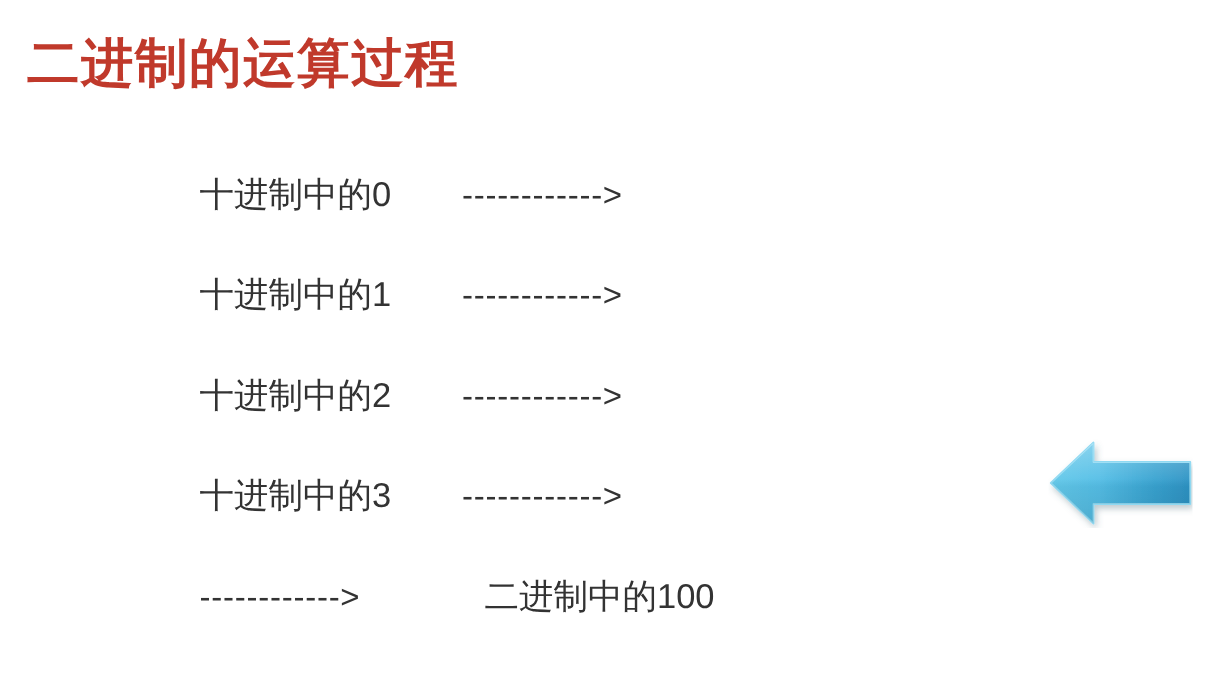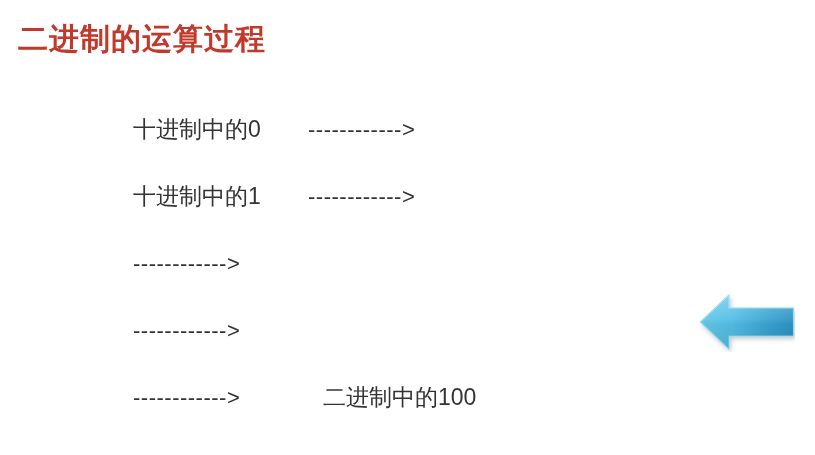--- a/index.html
+++ b/index.html
@@ -19,21 +19,21 @@
     position: absolute;
     inset: 0;
     background: #ffffff;
   }
 
   
   #slide-title {
     position: absolute;
     left: 18px;
     top: 19px;
-    font-size: 30px;
+    font-size: 35px;
     font-weight: bold;
     color: #C0392B;
     letter-spacing: 1px;
     white-space: nowrap;
     text-shadow:
        1px  0   0 rgba(255,255,255,0.85),
       -1px  0   0 rgba(255,255,255,0.55),
        0    1px 0 rgba(255,255,255,0.45),
        0   -1px 0 rgba(255,255,255,0.75);
   }
@@ -98,24 +98,26 @@
       <span class="decimal-label">十进制中的0</span>
       <span class="dashed-arrow">------------&gt;</span>
     </div>
 
     <div class="map-row">
       <span class="decimal-label">十进制中的1</span>
       <span class="dashed-arrow">------------&gt;</span>
     </div>
 
     <div class="map-row">
+      <span class="decimal-label">十进制中的2</span>
       <span class="dashed-arrow">------------&gt;</span>
     </div>
 
     <div class="map-row">
+      <span class="decimal-label">十进制中的3</span>
       <span class="dashed-arrow">------------&gt;</span>
     </div>
 
     <div class="map-row">
       <span class="dashed-arrow">------------&gt;</span>
       <span class="binary-label">二进制中的100</span>
     </div>
 
   </div>
 

